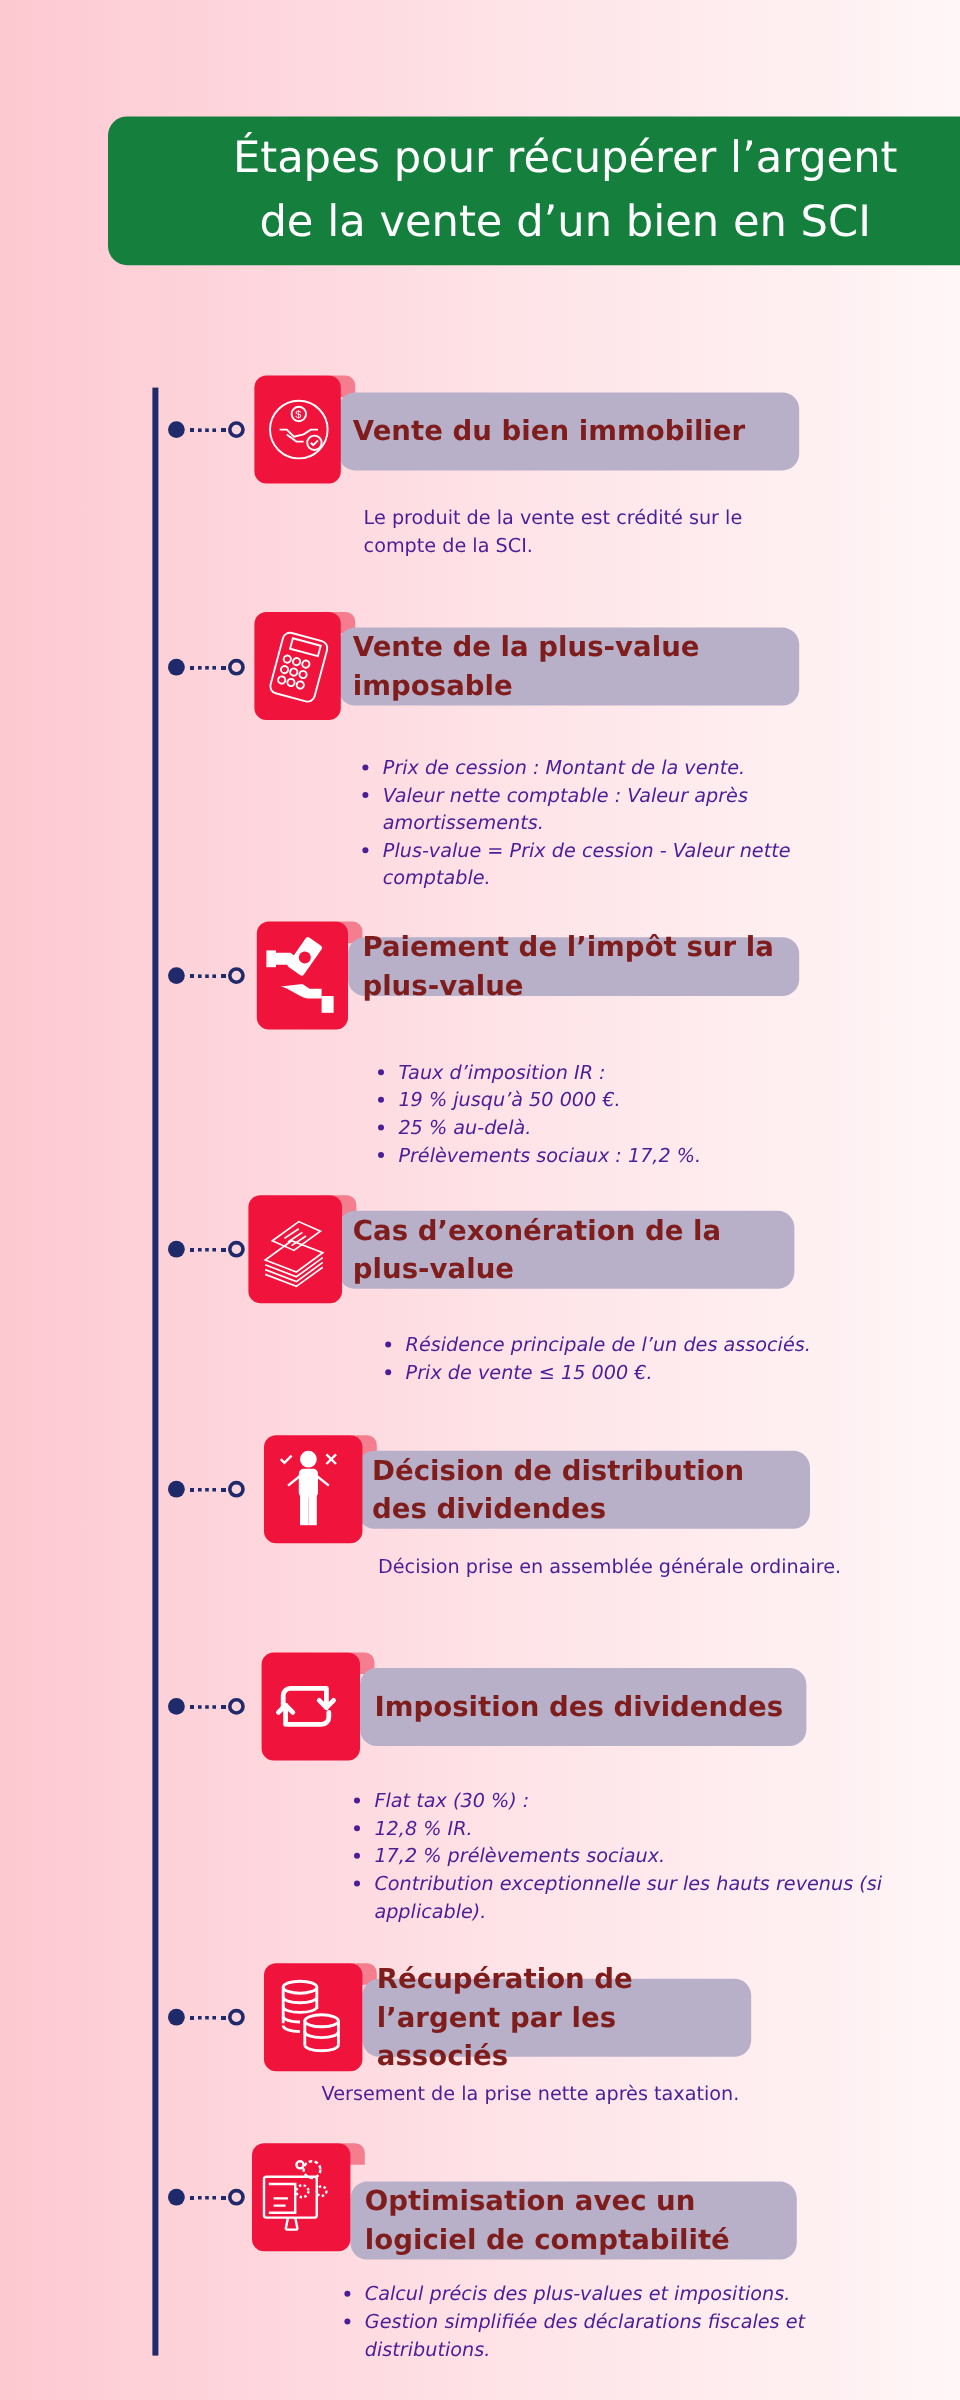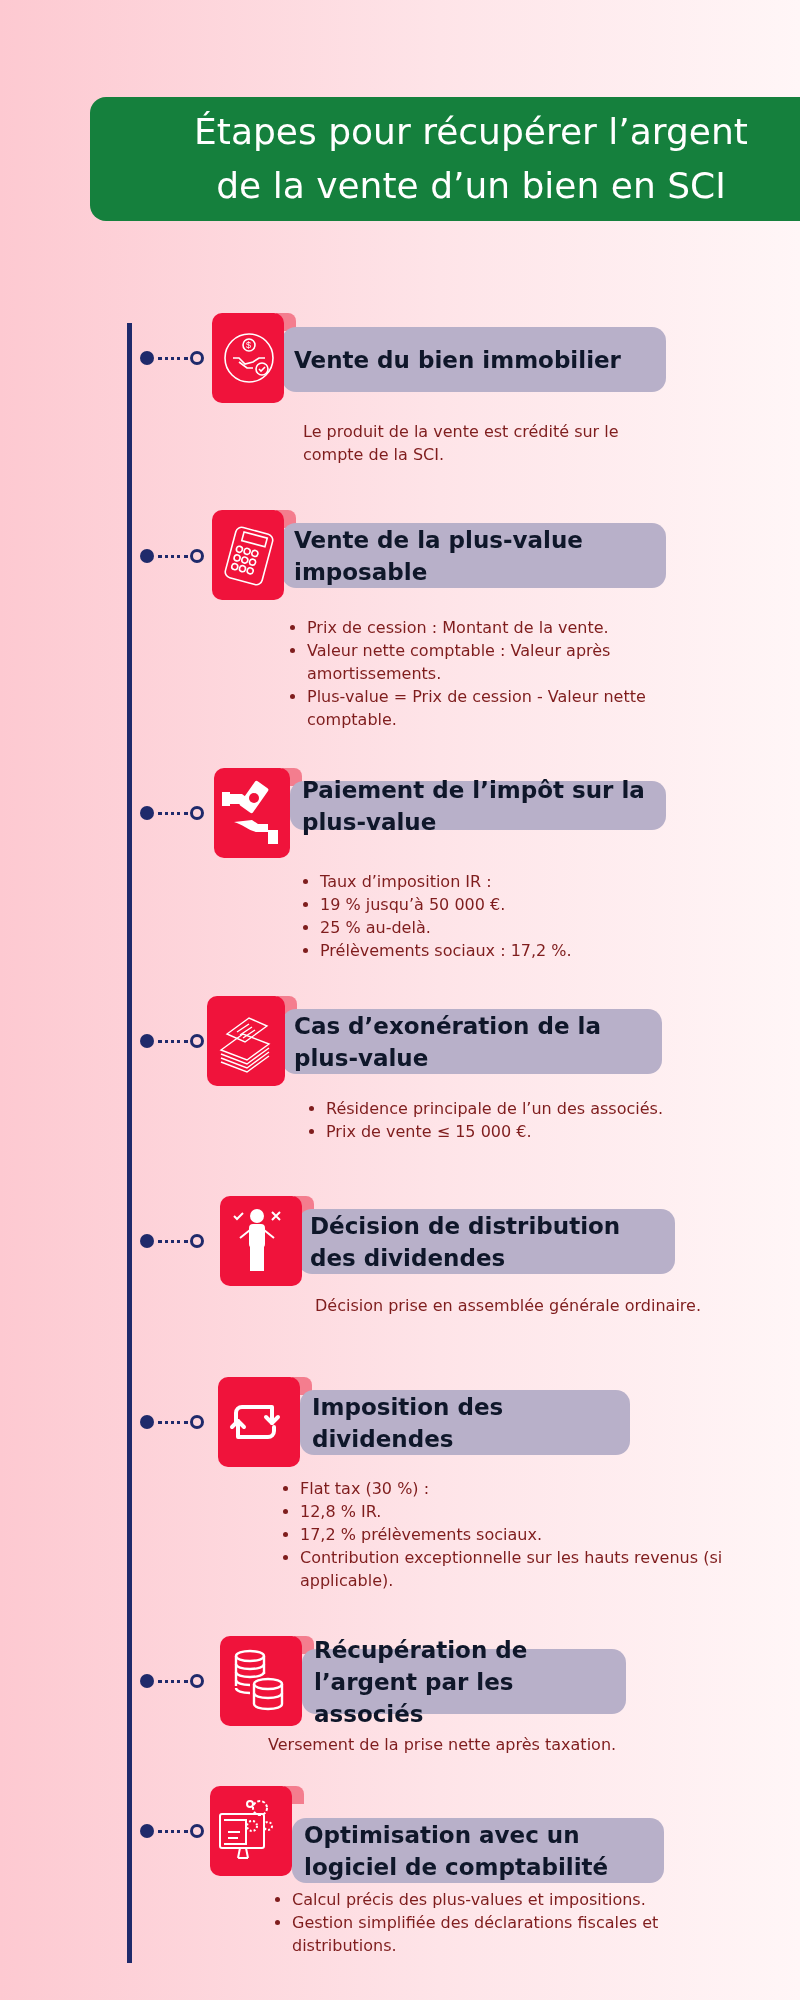--- a/index.html
+++ b/index.html
@@ -14,28 +14,28 @@
     font-family:"DejaVu Sans",sans-serif;font-size:36px;line-height:54px;padding-top:8px;box-sizing:border-box;
   }
   .title span{display:block;}
   .vline{position:absolute;left:127px;top:323px;width:5px;height:1640px;background:#1f2a6b;}
   .conn{position:absolute;left:140px;width:72px;height:14px;}
   .conn .dot{position:absolute;left:0;top:0;width:14px;height:14px;border-radius:50%;background:#1f2a6b;}
   .conn .dots{position:absolute;left:18px;top:6px;width:30px;height:0;border-top:3px dotted #1f2a6b;}
   .conn .ring{position:absolute;left:50px;top:0;width:8px;height:8px;border:3px solid #1f2a6b;border-radius:50%;}
   .label-box{
     position:absolute;background:#b8b0c9;border-radius:14px;
-    font-family:"DejaVu Sans",sans-serif;font-weight:bold;font-size:23px;line-height:32px;color:#0f172a;
+    font-family:"DejaVu Sans",sans-serif;font-weight:bold;font-size:23px;line-height:32px;color:#7f1d1d;
     display:flex;align-items:center;padding:0 14px 0 12px;box-sizing:border-box;
   }
   .icon-box{position:absolute;width:72px;height:90px;background:#f0133b;border-radius:10px;}
   .icon-box .tab{position:absolute;right:-12px;top:0;width:20px;height:18px;background:#f47d8e;border-radius:0 8px 0 0;z-index:-1;}
   .icon-box svg{position:absolute;left:6px;top:10px;width:62px;height:70px;}
-  .desc{position:absolute;font-size:16px;line-height:23px;color:#7f1d1d;font-family:"DejaVu Sans",sans-serif;}
-  ul.desc{margin:4px;padding-left:20px;}
+  .desc{position:absolute;font-size:16px;line-height:23px;color:#4c1d95;font-family:"DejaVu Sans",sans-serif;}
+  ul.desc{margin:16px;padding-left:20px;font-style:italic;}
   ul.desc li{margin:0;}
 </style>
 </head>
 <body>
 
 <div class="title">
   <span>Étapes pour récupérer l’argent</span>
   <span>de la vente d’un bien en SCI</span>
 </div>
 
@@ -165,21 +165,21 @@
   </div>
   <div class="desc" style="left:315px;top:1294px;width:440px;">Décision prise en assemblée générale ordinaire.</div>
 </div>
 
 <div>
   <div class="conn" style="top:1415px">
       <div class="dot"></div>
       <div class="dots"></div>
       <div class="ring"></div>
     </div>
-  <div class="label-box" style="left:300px;top:1390px;width:330px;height:65px;">Imposition des dividendes</div>
+  <div class="label-box" style="left:300px;top:1390px;width:372px;height:65px;">Imposition des dividendes</div>
   <div class="icon-box" style="left:218px;top:1377px;width:82px;">
     <div class="tab"></div>
     <svg viewBox="0 0 62 70" fill="none" stroke="#fff" stroke-width="4" stroke-linecap="round" stroke-linejoin="round">
       <path d="M12 36V26a6 6 0 0 1 6-6h30v16"></path>
         <path d="M42 30l6 6 6-6"></path>
       <path d="M50 40v4a6 6 0 0 1-6 6H14V34"></path>
         <path d="M8 40l6-6 6 6"></path>
     </svg>
   </div>
   <ul class="desc" style="left:276px;top:1473px;width:480px;">

